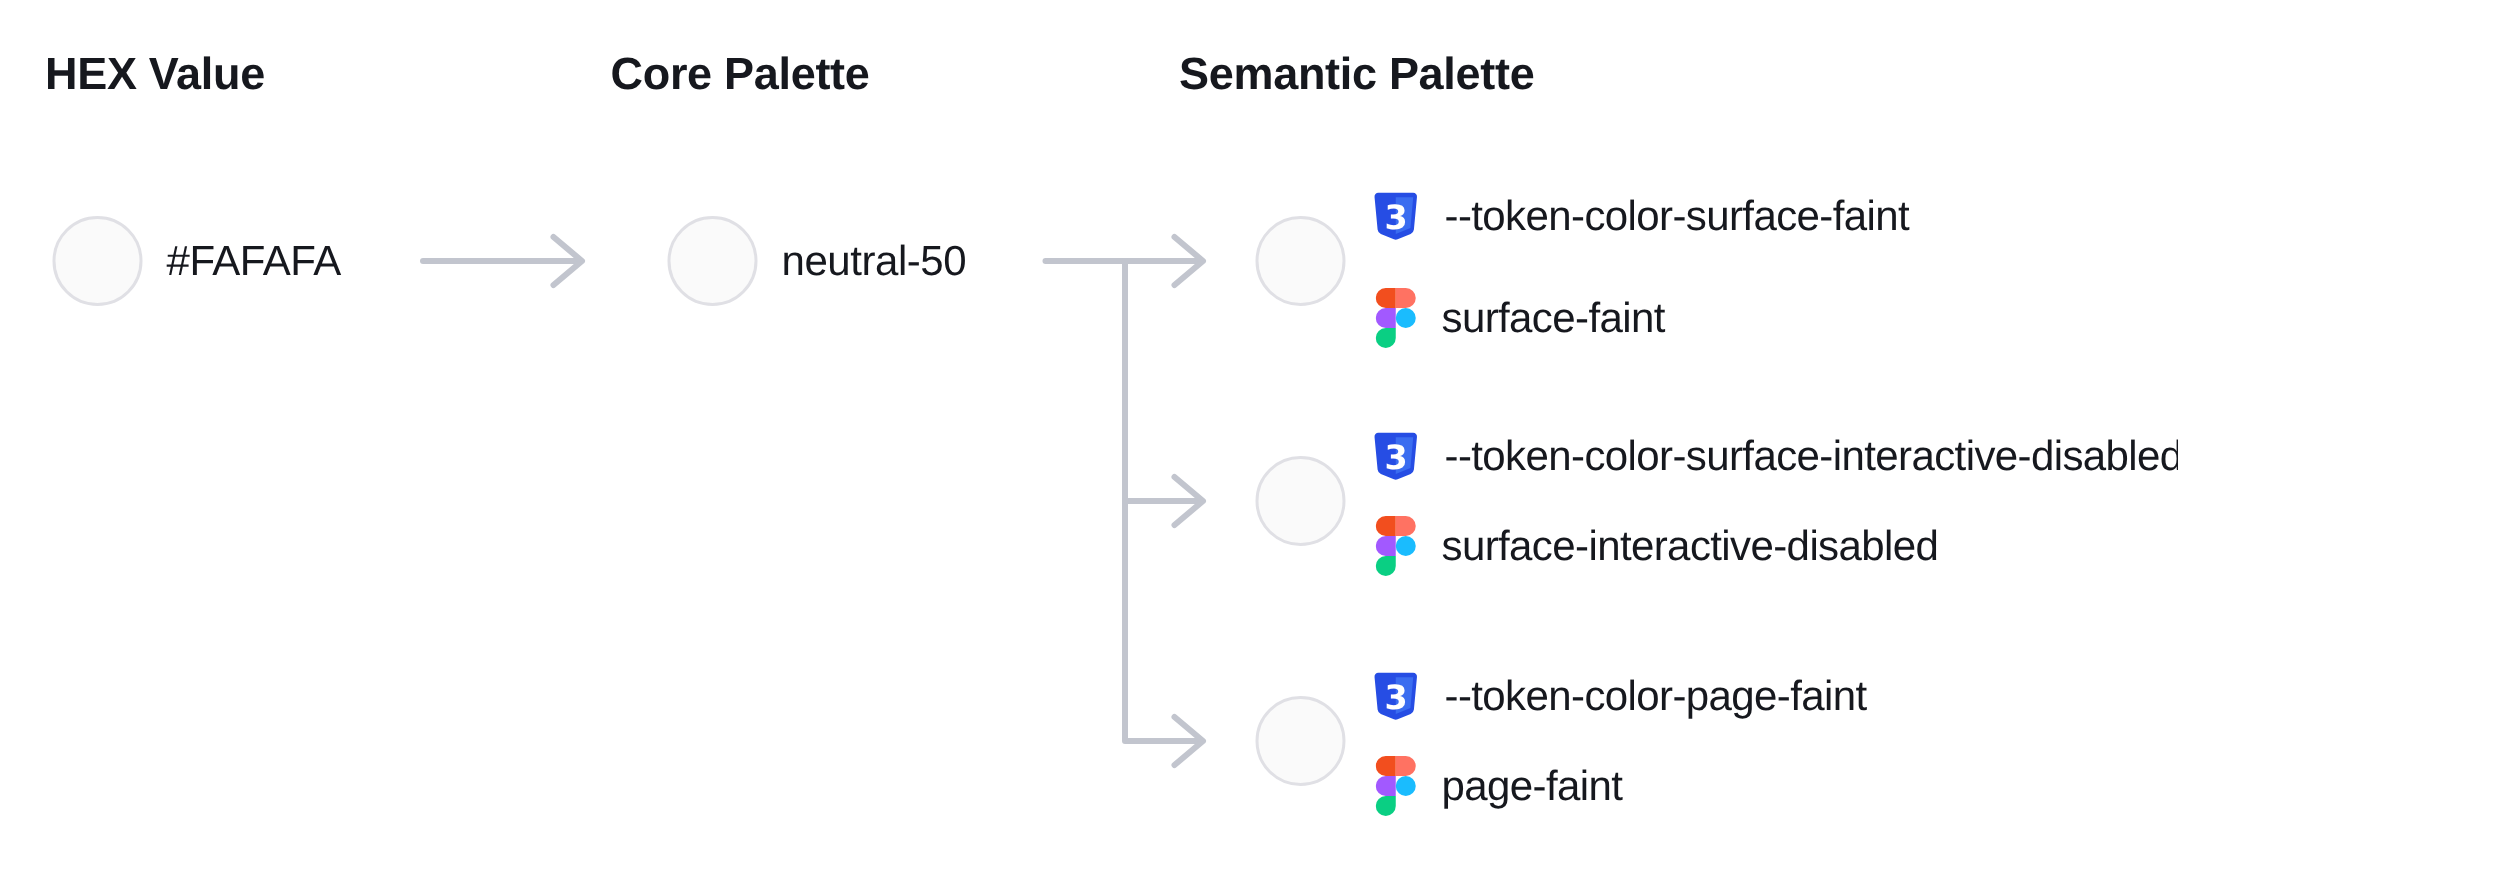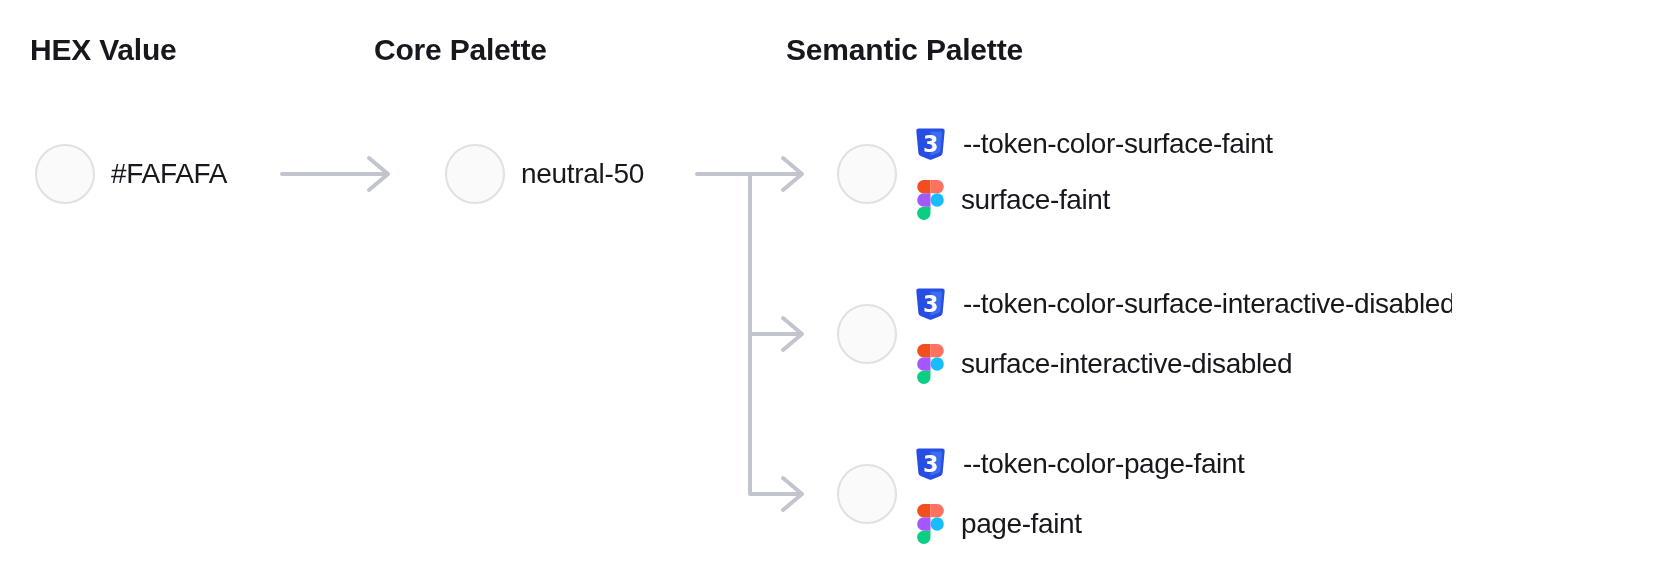--- a/index.html
+++ b/index.html
@@ -29,21 +29,21 @@
     <path d="M783 158 L802 174 L783 190"></path>
 
     <path d="M750 174 V494 H800"></path>
 
     <path d="M750 334 H800"></path>
     <path d="M783 318 L802 334 L783 350"></path>
     <path d="M783 478 L802 494 L783 510"></path>
   </svg>
 
   <h2 class="col-title" style="left:30px">HEX Value</h2>
-  <h2 class="col-title" style="left:374px">Core Palette</h2>
+  <h2 class="col-title" style="left:407px">Core Palette</h2>
   <h2 class="col-title" style="left:786px">Semantic Palette</h2>
 
   <div class="node" style="left:35px;top:144px">
     <span class="swatch" style="background-color: rgb(250, 250, 250);"></span>
     <span class="node-label">#FAFAFA</span>
   </div>
 
   <div class="node" style="left:445px;top:144px">
     <span class="swatch" style="background-color: rgb(250, 250, 250);"></span>
     <span class="node-label">neutral-50</span>
@@ -56,21 +56,21 @@
   <div class="token-line" style="left:915px;top:124px">
     <span class="icon-box">
       <svg width="31" height="35" viewBox="0 0 32 36">
         <path fill="#264DE4" d="M4 1.5h24a2.6 2.6 0 0 1 2.6 2.85l-2.1 22.5a3.6 3.6 0 0 1-2.25 3L17.3 33.5a3.7 3.7 0 0 1-2.6 0l-8.95-3.65a3.6 3.6 0 0 1-2.25-3L1.4 4.35A2.6 2.6 0 0 1 4 1.5Z"></path>
         <path fill="#3B6DF0" d="M16 4.5h12l-1.9 21.3L16 29.8Z"></path>
         <text x="16.2" y="26.2" text-anchor="middle" font-family="DejaVu Sans, sans-serif" font-size="23" font-weight="bold" fill="#ffffff" stroke="none">3</text>
       </svg>
     </span>
     <span class="token-label">--token-color-surface-faint</span>
   </div>
-  <div class="token-line" style="left:917px;top:180px">
+  <div class="token-line" style="left:917px;top:192px">
     <span class="icon-box">
       <svg width="27" height="40" viewBox="0 0 38 57">
         <path fill="#0ACF83" d="M9.5 57A9.5 9.5 0 0 0 19 47.5V38H9.5a9.5 9.5 0 0 0 0 19Z"></path>
         <path fill="#A259FF" d="M0 28.5A9.5 9.5 0 0 1 9.5 19H19v19H9.5A9.5 9.5 0 0 1 0 28.5Z"></path>
         <path fill="#F24E1E" d="M0 9.5A9.5 9.5 0 0 1 9.5 0H19v19H9.5A9.5 9.5 0 0 1 0 9.5Z"></path>
         <path fill="#FF7262" d="M19 0h9.5a9.5 9.5 0 0 1 0 19H19Z"></path>
         <path fill="#1ABCFE" d="M19 28.5a9.5 9.5 0 1 1 19 0 9.5 9.5 0 0 1-19 0Z"></path>
       </svg>
     </span>
     <span class="token-label">surface-faint</span>

